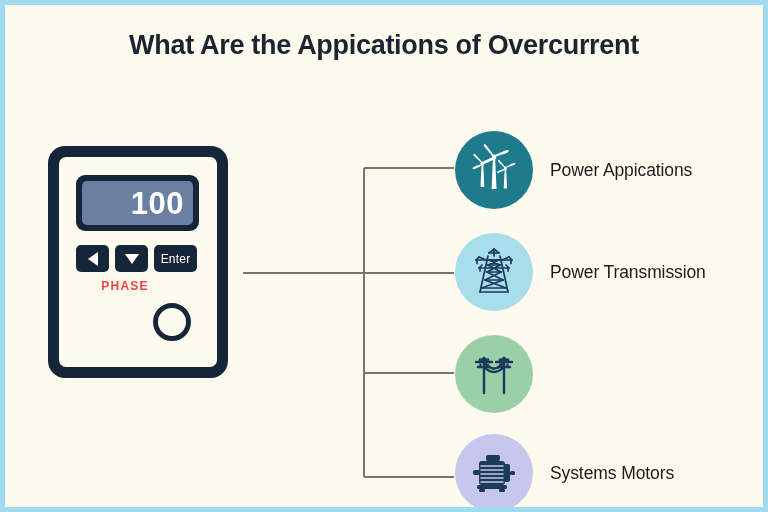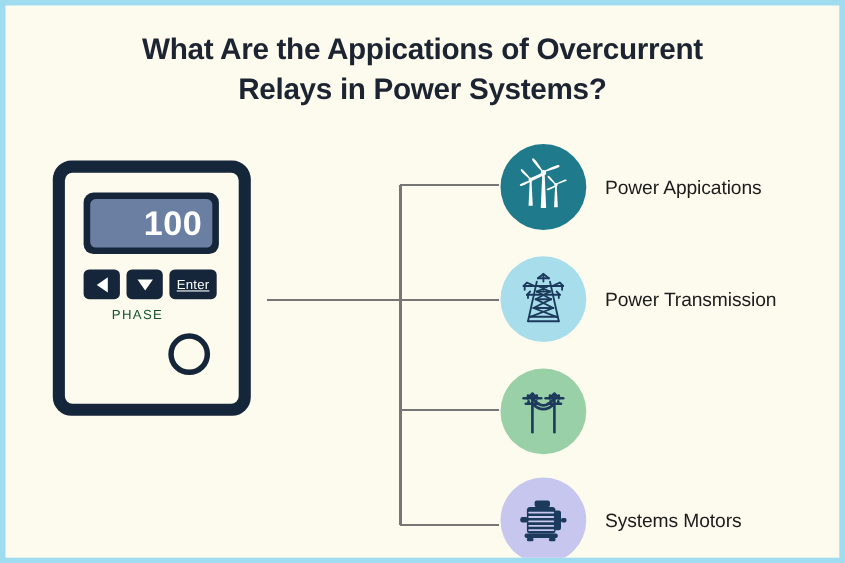--- a/index.html
+++ b/index.html
@@ -119,21 +119,20 @@
     align-items: center;
     justify-content: center;
     color: #FFFFFF;
   }
 
   .relay-btn.arrow { width: 33px; }
   .relay-btn.enter {
     width: 43px;
     font-size: 12px;
     letter-spacing: 0.2px;
-    text-decoration: underline;
   }
 
   .tri-left {
     width: 0; height: 0;
     border-top: 7px solid transparent;
     border-bottom: 7px solid transparent;
     border-right: 10px solid #FFFFFF;
   }
   .tri-down {
     width: 0; height: 0;
@@ -142,23 +141,23 @@
     border-top: 10px solid #FFFFFF;
   }
 
   .relay-phase-label {
     position: absolute;
     left: 17px;
     top: 122px;
     width: 98px;
     text-align: center;
     font-size: 12px;
-    font-weight: normal;
+    font-weight: bold;
     letter-spacing: 1.2px;
-    color: #14532d;
+    color: #ef4444;
   }
 
   .relay-knob {
     position: absolute;
     left: 94px;
     top: 146px;
     width: 38px;
     height: 38px;
     border: 5px solid #16263A;
     border-radius: 50%;
@@ -206,21 +205,20 @@
   #item-3 { top: 429px; }
 </style>
 </head>
 <body>
 
 <div id="infographic">
   <div id="canvas">
 
     <div class="title-block">
       <span class="title-line">What Are the Appications of Overcurrent</span>
-      <span class="title-line">Relays in Power Systems?</span>
     </div>
 
     <svg class="connector" viewBox="0 0 758 502" width="758" height="502">
       <g stroke="#767676" stroke-width="2" fill="none" shape-rendering="crispEdges">
         <line x1="238" y1="268" x2="359" y2="268"></line>
         <line x1="359" y1="163" x2="359" y2="472"></line>
         <line x1="359" y1="163" x2="449" y2="163"></line>
         <line x1="359" y1="268" x2="449" y2="268"></line>
         <line x1="359" y1="368" x2="449" y2="368"></line>
         <line x1="359" y1="472" x2="449" y2="472"></line>

